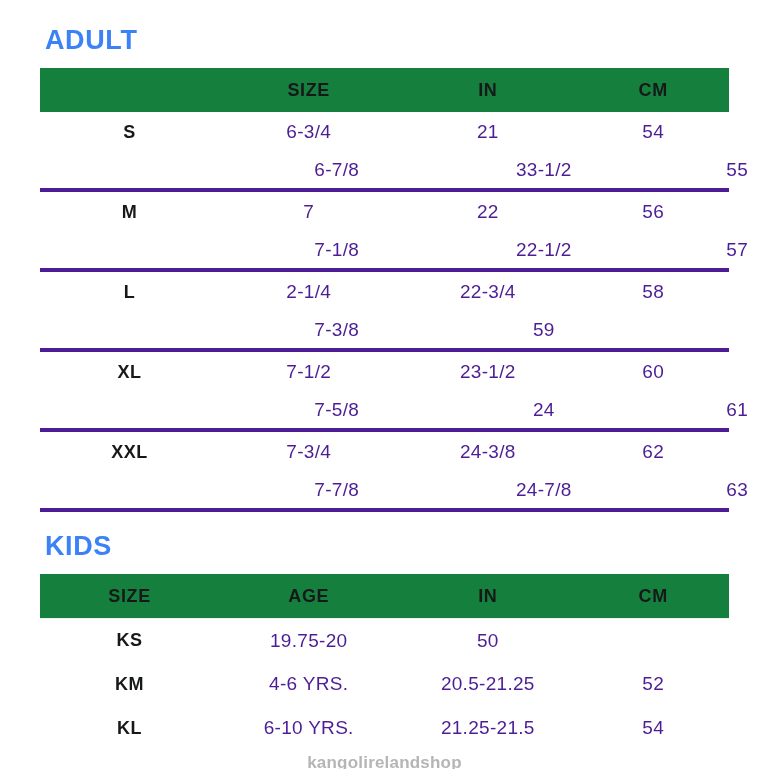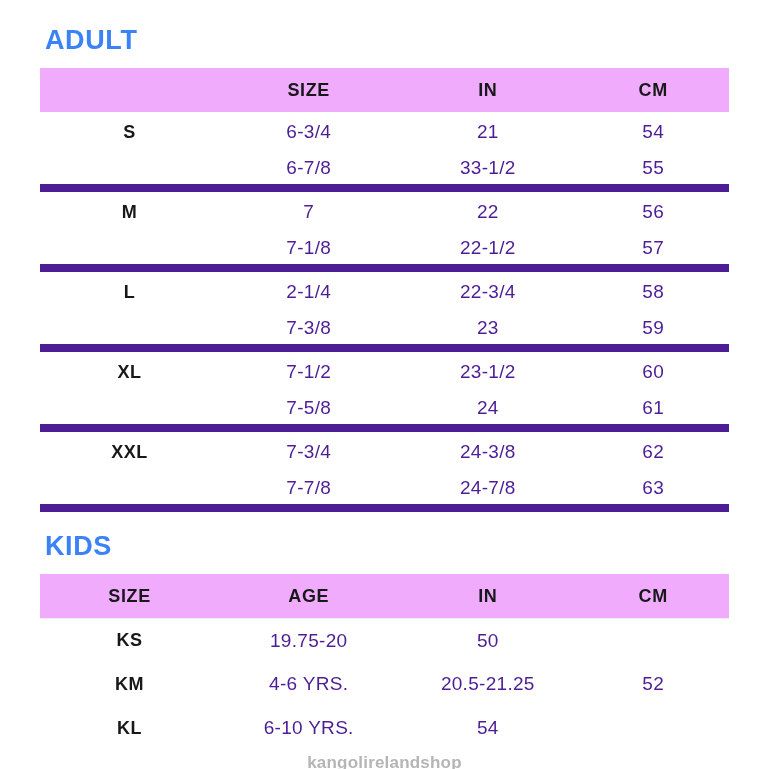--- a/index.html
+++ b/index.html
@@ -17,40 +17,40 @@
   }
   .section-title.kids { margin-top: 20px; }
 
   .table { width: 689px; }
 
   .thead {
     display: grid;
     grid-template-columns: 26% 26% 26% 22%;
     align-items: center;
     height: 44px;
-    background: #f0abfc;
+    background: #15803d;
   }
   .th {
     text-align: center;
     font-size: 18px;
     font-weight: 800;
     letter-spacing: 0.6px;
     color: #17181a;
   }
 
   .row {
     display: grid;
     grid-template-columns: 26% 26% 26% 22%;
     align-items: center;
     height: 40px;
   }
   .kids-table .row { height: 44px; }
   .kids-table .row.first { border-top: 1px solid #edeff2; }
 
-  .row.group-end { border-bottom: 8px solid #4c1d95; }
+  .row.group-end { border-bottom: 4px solid #4c1d95; gap: 28px; }
 
   .cell {
     text-align: center;
     font-size: 19px;
     font-weight: 300;
     color: #4c1d95;
     letter-spacing: 0.3px;
   }
   .cell.label {
     font-size: 18px;
@@ -111,21 +111,20 @@
 
     <div class="row">
       <div class="cell label">L</div>
       <div class="cell">2-1/4</div>
       <div class="cell">22-3/4</div>
       <div class="cell">58</div>
     </div>
     <div class="row group-end">
       <div class="cell label"></div>
       <div class="cell">7-3/8</div>
-      <div class="cell">23</div>
       <div class="cell">59</div>
     </div>
 
     <div class="row">
       <div class="cell label">XL</div>
       <div class="cell">7-1/2</div>
       <div class="cell">23-1/2</div>
       <div class="cell">60</div>
     </div>
     <div class="row group-end">
@@ -166,19 +165,20 @@
     </div>
     <div class="row">
       <div class="cell label">KM</div>
       <div class="cell">4-6 YRS.</div>
       <div class="cell">20.5-21.25</div>
       <div class="cell">52</div>
     </div>
     <div class="row">
       <div class="cell label">KL</div>
       <div class="cell">6-10 YRS.</div>
+      <div class="cell">21.25-21.5</div>
       <div class="cell">54</div>
     </div>
   </div>
 
   <div class="watermark">kangolirelandshop</div>
 
 </div>
 
 </body></html>

